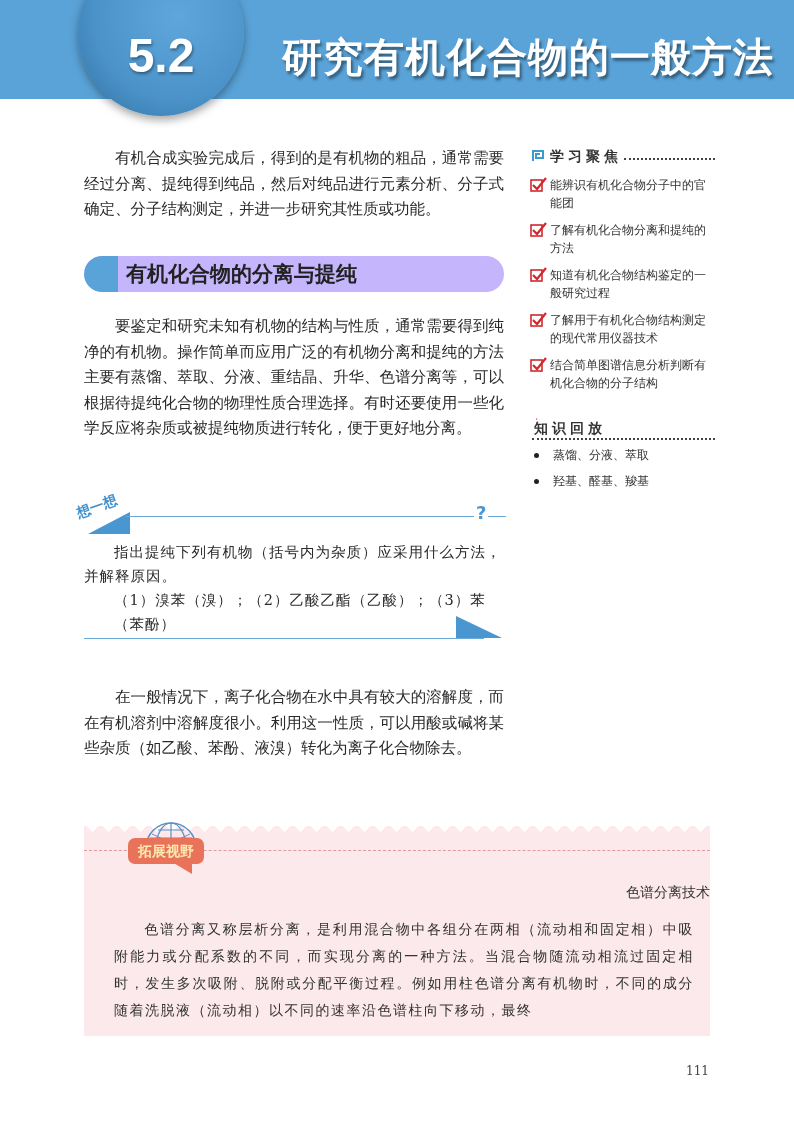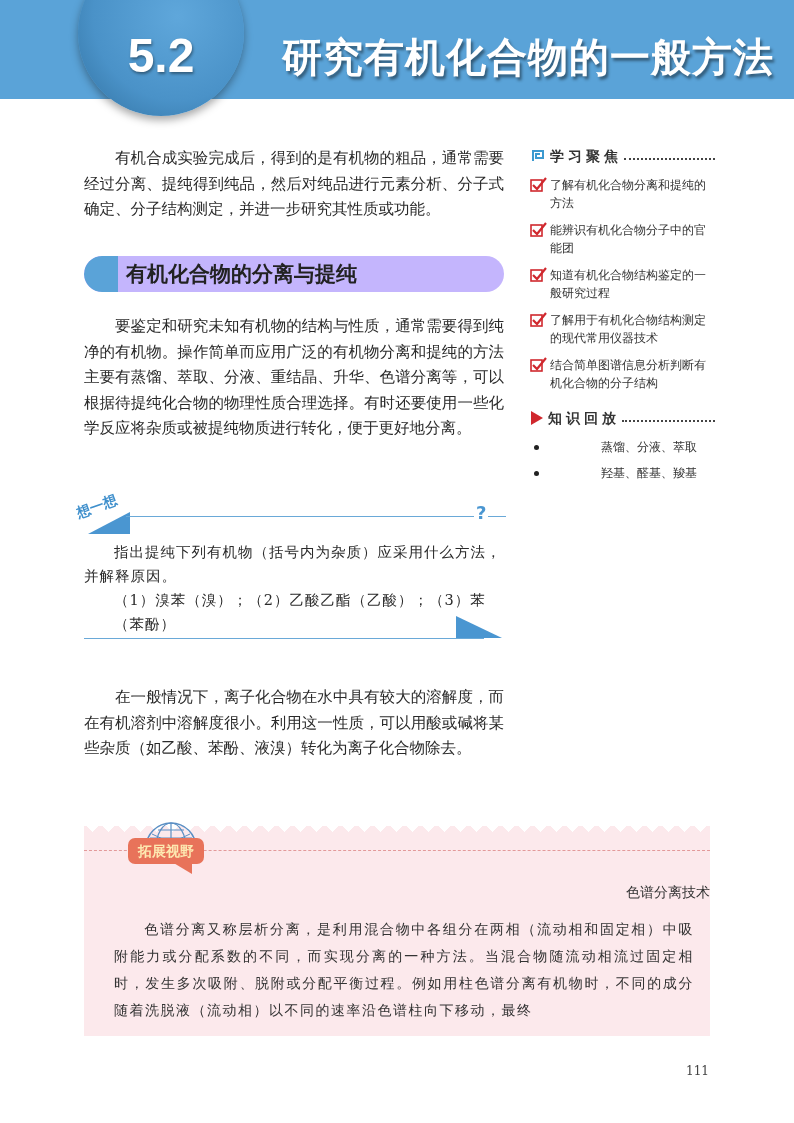--- a/index.html
+++ b/index.html
@@ -22,21 +22,21 @@
   .h2-bar .tab { position:absolute; left:0; top:0; width:34px; height:36px; background:#5aa3d8; border-radius:18px 0 0 18px; }
   .h2-bar .label { position:absolute; left:42px; top:4px; font-family:"DejaVu Sans",sans-serif; font-weight:bold; font-size:21px; color:#222; }
 
   .sidebar { position:absolute; left:530px; top:148px; width:185px; font-family:"DejaVu Sans",sans-serif; font-size:12px; color:#333; }
   .side-head { display:flex; height:22px; margin-bottom:6px; }
   .side-head .title { font-weight:bold; font-size:14px; letter-spacing:4px; color:#333; margin-left:4px; white-space:nowrap; }
   .side-head .dots { flex:1; border-bottom:2px dotted #444; margin-left:2px; height:10px; }
   .check-item { display:flex; margin-bottom:9px; line-height:18px; }
   .check-item .cb { flex:0 0 18px; margin-top:1px; }
   .check-item .txt { flex:1; margin-left:2px; }
-  .bullet-item { display:flex; align-items:center; margin-bottom:8px; line-height:18px;gap:48px; }
+  .bullet-item { display:flex; align-items:center; margin-bottom:8px; line-height:18px; }
   .bullet-item .dot { width:5px; height:5px; border-radius:50%; background:#222; margin:0 14px 0 4px; }
 
   .think-box { position:absolute; left:74px; top:492px; width:432px; height:150px; }
   .think-label { position:absolute; left:2px; top:6px; transform:rotate(-20deg); font-family:"DejaVu Sans",sans-serif; font-weight:bold;
     font-size:14px; color:#3e8fcc; }
   .think-tri { position:absolute; left:14px; top:20px; width:0; height:0; border-left:42px solid transparent; border-bottom:22px solid #4a96d1; }
   .think-line-top { position:absolute; left:52px; top:24px; width:380px; height:1px; background:#6aa9d8; }
   .think-q { position:absolute; left:400px; top:10px; font-family:"DejaVu Sans",sans-serif; font-weight:bold; color:#4a96d1; font-size:18px; background:#fff; padding:0 2px; }
   .think-text { position:absolute; left:10px; top:48px; width:420px; font-size:14.5px; line-height:24px; letter-spacing:1px; color:#2a2a2a; }
   .think-line-bot { position:absolute; left:10px; top:146px; width:400px; height:1px; background:#6aa9d8; }
@@ -94,28 +94,28 @@
       <path d="M3 13 L3 3 L13 3 L13 10 L6 10 L6 6 L10 6" fill="none" stroke="#3c9ad0" stroke-width="2"></path>
     </svg>
     <span class="title">学习聚焦</span>
     <span class="dots"></span>
   </div>
   <div class="check-item">
     <svg class="cb" width="18" height="16" viewBox="0 0 18 16">
         <rect x="1" y="3" width="11" height="11" fill="none" stroke="#d0282e" stroke-width="1.6"></rect>
         <path d="M3 8 L7 12 L16 1" fill="none" stroke="#d0282e" stroke-width="2.2"></path>
       </svg>
-    <span class="txt">了解有机化合物分离和提纯的方法</span>
+    <span class="txt">能辨识有机化合物分子中的官能团</span>
   </div>
   <div class="check-item">
     <svg class="cb" width="18" height="16" viewBox="0 0 18 16">
         <rect x="1" y="3" width="11" height="11" fill="none" stroke="#d0282e" stroke-width="1.6"></rect>
         <path d="M3 8 L7 12 L16 1" fill="none" stroke="#d0282e" stroke-width="2.2"></path>
       </svg>
-    <span class="txt">能辨识有机化合物分子中的官能团</span>
+    <span class="txt">了解有机化合物分离和提纯的方法</span>
   </div>
   <div class="check-item">
     <svg class="cb" width="18" height="16" viewBox="0 0 18 16">
         <rect x="1" y="3" width="11" height="11" fill="none" stroke="#d0282e" stroke-width="1.6"></rect>
         <path d="M3 8 L7 12 L16 1" fill="none" stroke="#d0282e" stroke-width="2.2"></path>
       </svg>
     <span class="txt">知道有机化合物结构鉴定的一般研究过程</span>
   </div>
   <div class="check-item">
     <svg class="cb" width="18" height="16" viewBox="0 0 18 16">
@@ -125,21 +125,21 @@
     <span class="txt">了解用于有机化合物结构测定的现代常用仪器技术</span>
   </div>
   <div class="check-item">
     <svg class="cb" width="18" height="16" viewBox="0 0 18 16">
         <rect x="1" y="3" width="11" height="11" fill="none" stroke="#d0282e" stroke-width="1.6"></rect>
         <path d="M3 8 L7 12 L16 1" fill="none" stroke="#d0282e" stroke-width="2.2"></path>
       </svg>
     <span class="txt">结合简单图谱信息分析判断有机化合物的分子结构</span>
   </div>
 
-  <div class="side-head" style="margin-top:18px;">
+  <div class="side-head" style="margin-top:26px;flex-direction:column;">
     <svg width="14" height="16" viewBox="0 0 14 16">
         <path d="M1 1 L13 8 L1 15 Z" fill="#d0282e"></path>
       </svg>
     <span class="title">知识回放</span>
     <span class="dots"></span>
   </div>
   <div class="bullet-item">
     <span class="dot"></span>
     <span>蒸馏、分液、萃取</span>
   </div>

